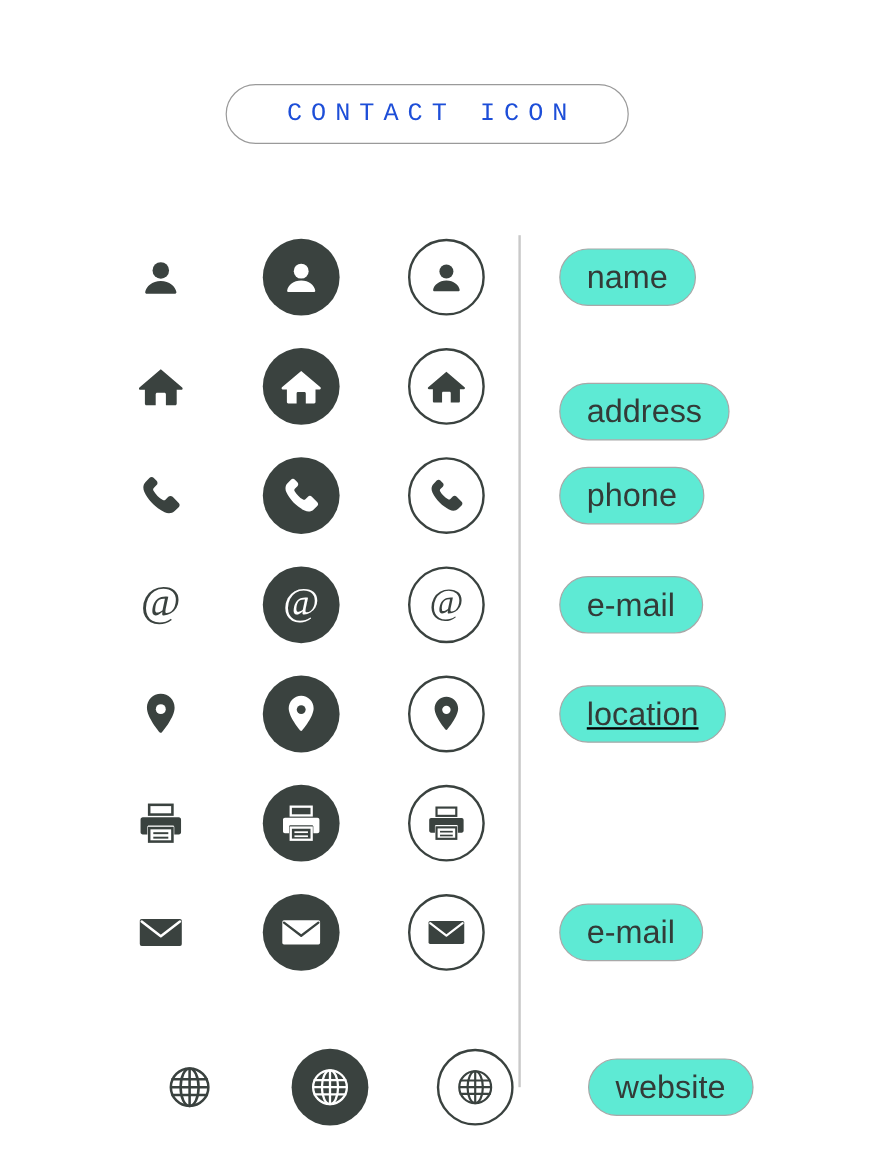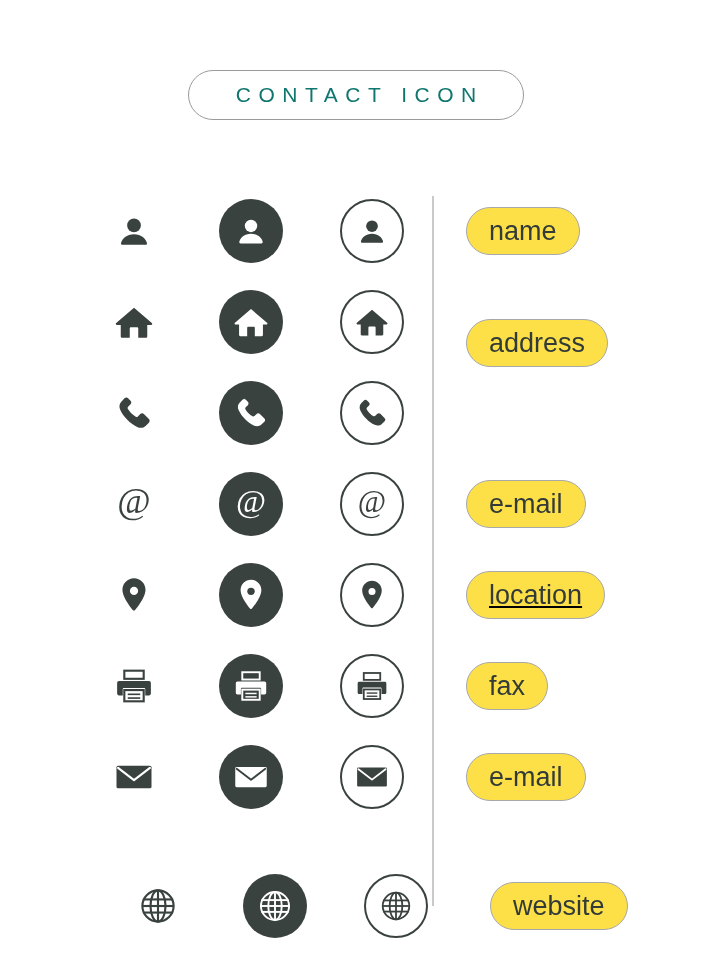--- a/index.html
+++ b/index.html
@@ -33,24 +33,24 @@
     border-radius: 25px;
     display: flex;
     align-items: center;
     justify-content: center;
     background: #ffffff;
   }
   #header-title {
     font-size: 21px;
     font-weight: 500;
     letter-spacing: 7.5px;
-    color: #0f766e;
+    color: #1d4ed8;
     text-indent: 7.5px;
     white-space: nowrap;
-    font-family: Liberation Sans, sans-serif;
+    font-family: Liberation Mono, monospace;
   }
 
   
   #divider {
     position: absolute;
     left: 432px;
     top: 196px;
     width: 1.6px;
     height: 710px;
     background: #c9c9c9;
@@ -102,21 +102,21 @@
   
   .label-pill {
     position: absolute;
     left: 466px;
     top: 50%;
     transform: translateY(-50%);
     height: 48px;
     box-sizing: border-box;
     border: 1.4px solid #a8a8a8;
     border-radius: 24px;
-    background: #fde047;
+    background: #5eead4;
     display: flex;
     align-items: center;
     justify-content: center;
     padding: 0 22px;
   }
   .label-pill span {
     font-size: 27px;
     color: #333b38;
     letter-spacing: 0px;
     white-space: nowrap;
@@ -218,20 +218,23 @@
         </div>
         <div class="cell cell-outline">
           <div class="ring" style="border-color: rgb(58, 66, 63);">
             <div style="color: rgb(58, 66, 63); display: flex;">
               <svg width="34" height="34" viewBox="0 0 64 64" fill="currentColor">
                 <path d="M22.6 8.4c-1.6-1.6-4.2-1.6-5.8.1l-5.1 5.3c-3.3 3.4-3.9 8.6-1.6 13.4 5.4 11.4 15.6 21.6 27 27 4.8 2.3 10 1.7 13.4-1.6l5.3-5.1c1.7-1.6 1.7-4.2.1-5.8l-8.1-8.1c-1.6-1.6-4.2-1.6-5.8 0l-3.8 3.8c-.9.9-2.3 1.1-3.4.5-5.3-3-9.7-7.4-12.7-12.7-.6-1.1-.4-2.5.5-3.4l3.8-3.8c1.6-1.6 1.6-4.2 0-5.8l-8.1-8.1z"></path>
               </svg>
             </div>
           </div>
         </div>
+        <div class="label-pill" style="border-color: rgb(168, 168, 168);">
+          <span>phone</span>
+        </div>
       </div>
       <div class="row" style="top: 466px;">
         <div class="cell cell-plain">
           <div class="glyph-plain" style="color: rgb(58, 66, 63);">
             <svg width="40" height="40" viewBox="0 0 64 64">
               <text x="32" y="47" text-anchor="middle" font-family="Liberation Serif, serif" font-size="58" fill="currentColor">@</text>
             </svg>
           </div>
         </div>
         <div class="cell cell-filled">
@@ -319,23 +322,20 @@
             <div style="color: rgb(58, 66, 63); display: flex;">
               <svg width="34" height="34" viewBox="0 0 64 64">
                 <rect x="16.5" y="7.5" width="31" height="13" fill="none" stroke="currentColor" stroke-width="3.4"></rect>
                 <path fill="currentColor" d="M8 24h48c1.7 0 3 1.3 3 3v17c0 1.7-1.3 3-3 3h-6V37c0-1.1-.9-2-2-2H16c-1.1 0-2 .9-2 2v10H8c-1.7 0-3-1.3-3-3V27c0-1.7 1.3-3 3-3z"></path>
                 <rect x="16.5" y="38.5" width="31" height="18" fill="#ffffff" stroke="currentColor" stroke-width="3.4"></rect>
                 <rect x="22" y="44" width="20" height="2.6" fill="currentColor"></rect>
                 <rect x="22" y="50" width="20" height="2.6" fill="currentColor"></rect>
               </svg>
             </div>
           </div>
-        </div>
-        <div class="label-pill" style="border-color: rgb(168, 168, 168);">
-          <span>fax</span>
         </div>
       </div>
       <div class="row" style="top: 739px;">
         <div class="cell cell-plain">
           <div class="glyph-plain" style="color: rgb(58, 66, 63);">
             <svg width="40" height="40" viewBox="0 0 64 64">
               <rect x="4" y="14" width="56" height="36" rx="2.5" fill="currentColor"></rect>
               <path d="M6.5 17.5 32 37 57.5 17.5" fill="none" stroke="#ffffff" stroke-width="3.4" stroke-linecap="round" stroke-linejoin="round"></path>
             </svg>
           </div>

